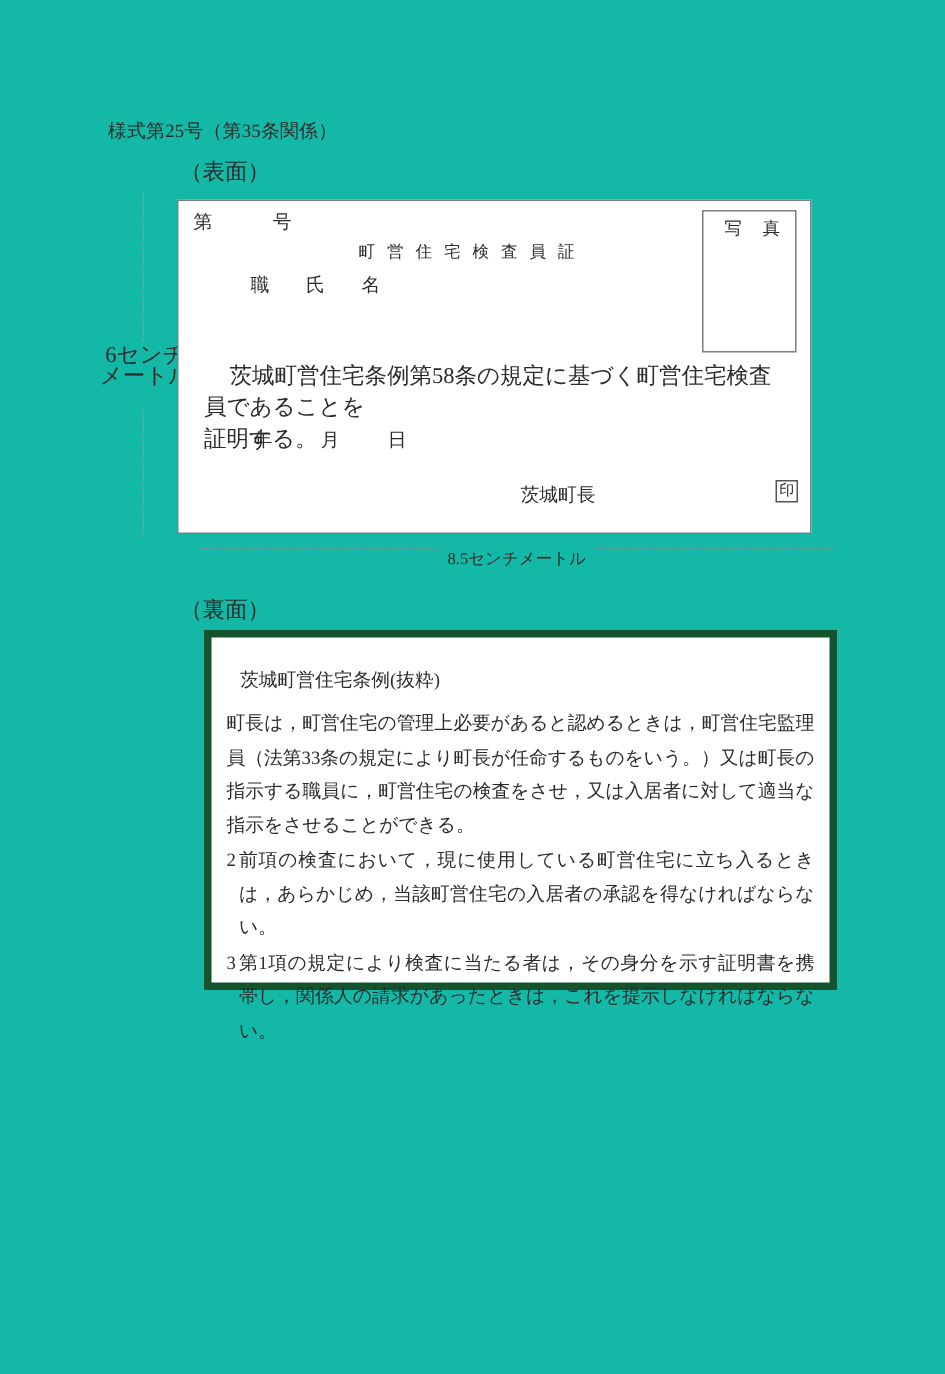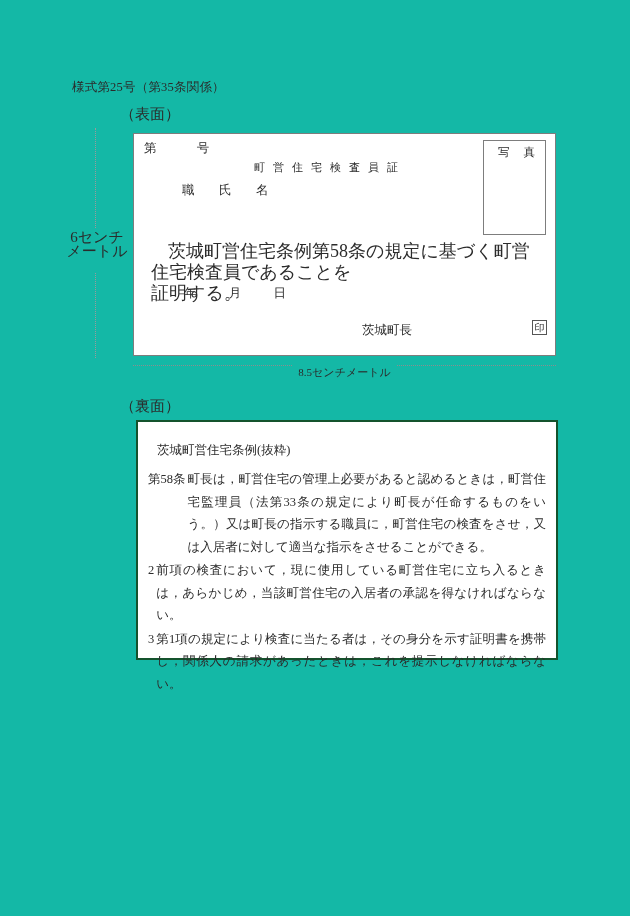--- a/index.html
+++ b/index.html
@@ -55,21 +55,21 @@
     font-size: 15px;
     line-height: 14px;
     text-align: center;
     white-space: nowrap;
   }
   .v-dim span { display: block; }
 
   
   .card {
     position: absolute;
-    left: 133px;
+    left: 118px;
     top: 133px;
     width: 423px;
     height: 223px;
     border: 1px solid #7d7d7d;
     background: #ffffff;
     box-sizing: border-box;
   }
   .card-no {
     position: absolute;
     left: 10px;
@@ -114,21 +114,21 @@
     font-size: 11.5px;
     letter-spacing: 14px;
     text-indent: 14px;
     white-space: nowrap;
   }
   .card-body {
     position: absolute;
     left: 17px;
     top: 107px;
     width: 385px;
-    font-size: 18px;
+    font-size: 15px;
     line-height: 21px;
   }
   .card-body .indent { text-indent: 17px; }
   .card-date {
     position: absolute;
     left: 50px;
     top: 151px;
     font-size: 12.5px;
     white-space: nowrap;
   }
@@ -171,21 +171,21 @@
     border-top: 1px dotted #8d8d8d;
   }
 
   
   .back-box {
     position: absolute;
     left: 136px;
     top: 420px;
     width: 422px;
     height: 240px;
-    border: 2px solid #14532d;
+    border: 5px solid #14532d;
     background: #ffffff;
     box-sizing: border-box;
   }
   .back-heading {
     position: absolute;
     left: 19px;
     top: 20px;
     font-size: 12.5px;
     white-space: nowrap;
   }
@@ -267,21 +267,20 @@
     <div class="rule"></div>
   </div>
 
   <div class="side-label back">（裏面）</div>
 
   <div class="back-box">
     <div class="back-heading">茨城町営住宅条例(抜粋)</div>
     <div class="clauses">
 
       <div class="clause art">
-        <div class="marker">第58条</div>
         <div class="body">町長は，町営住宅の管理上必要があると認めるときは，町営住宅監理員（法第33条の規定により町長が任命するものをいう。）又は町長の指示する職員に，町営住宅の検査をさせ，又は入居者に対して適当な指示をさせることができる。</div>
       </div>
 
       <div class="clause">
         <div class="marker">2</div>
         <div class="body">前項の検査において，現に使用している町営住宅に立ち入るときは，あらかじめ，当該町営住宅の入居者の承認を得なければならない。</div>
       </div>
 
       <div class="clause">
         <div class="marker">3</div>

